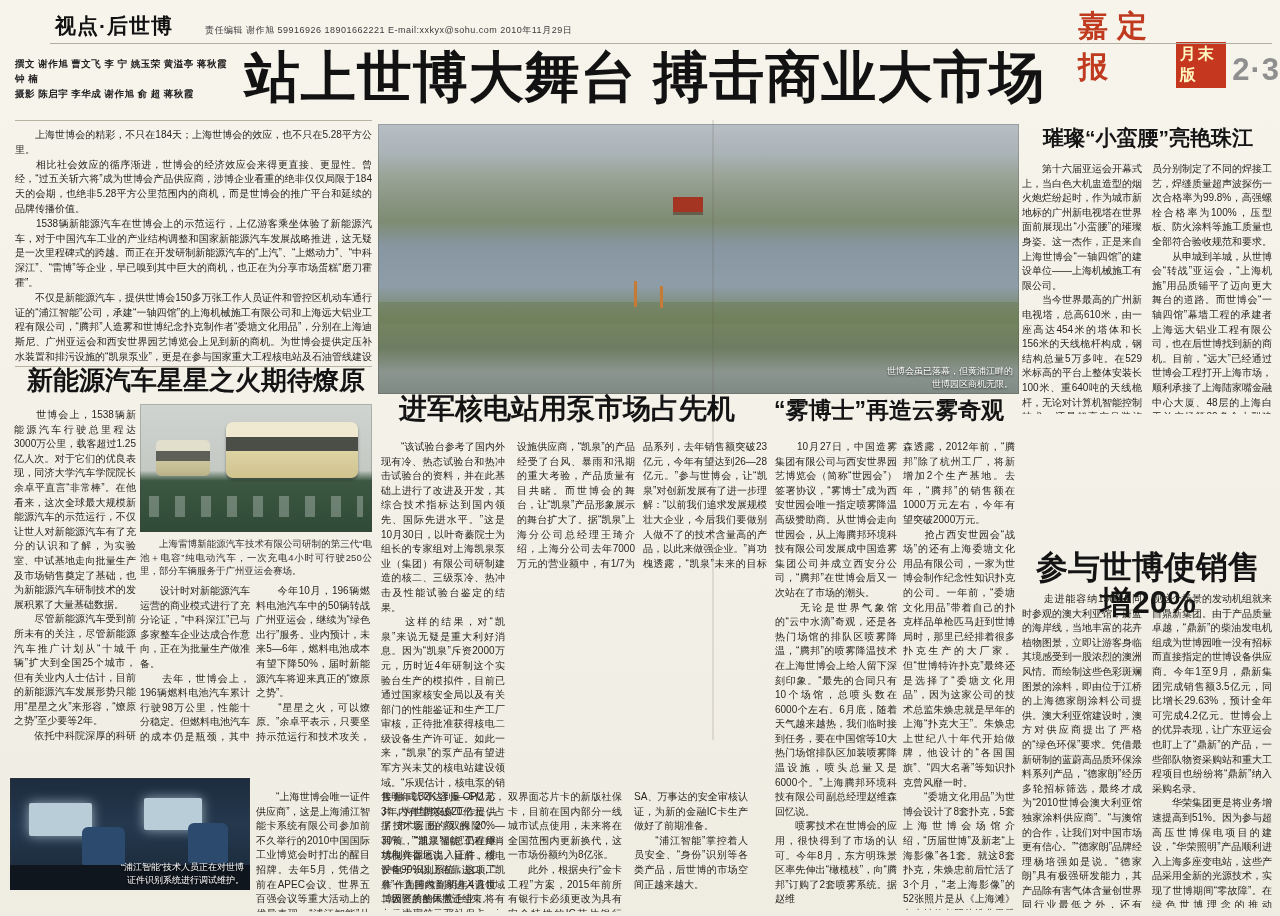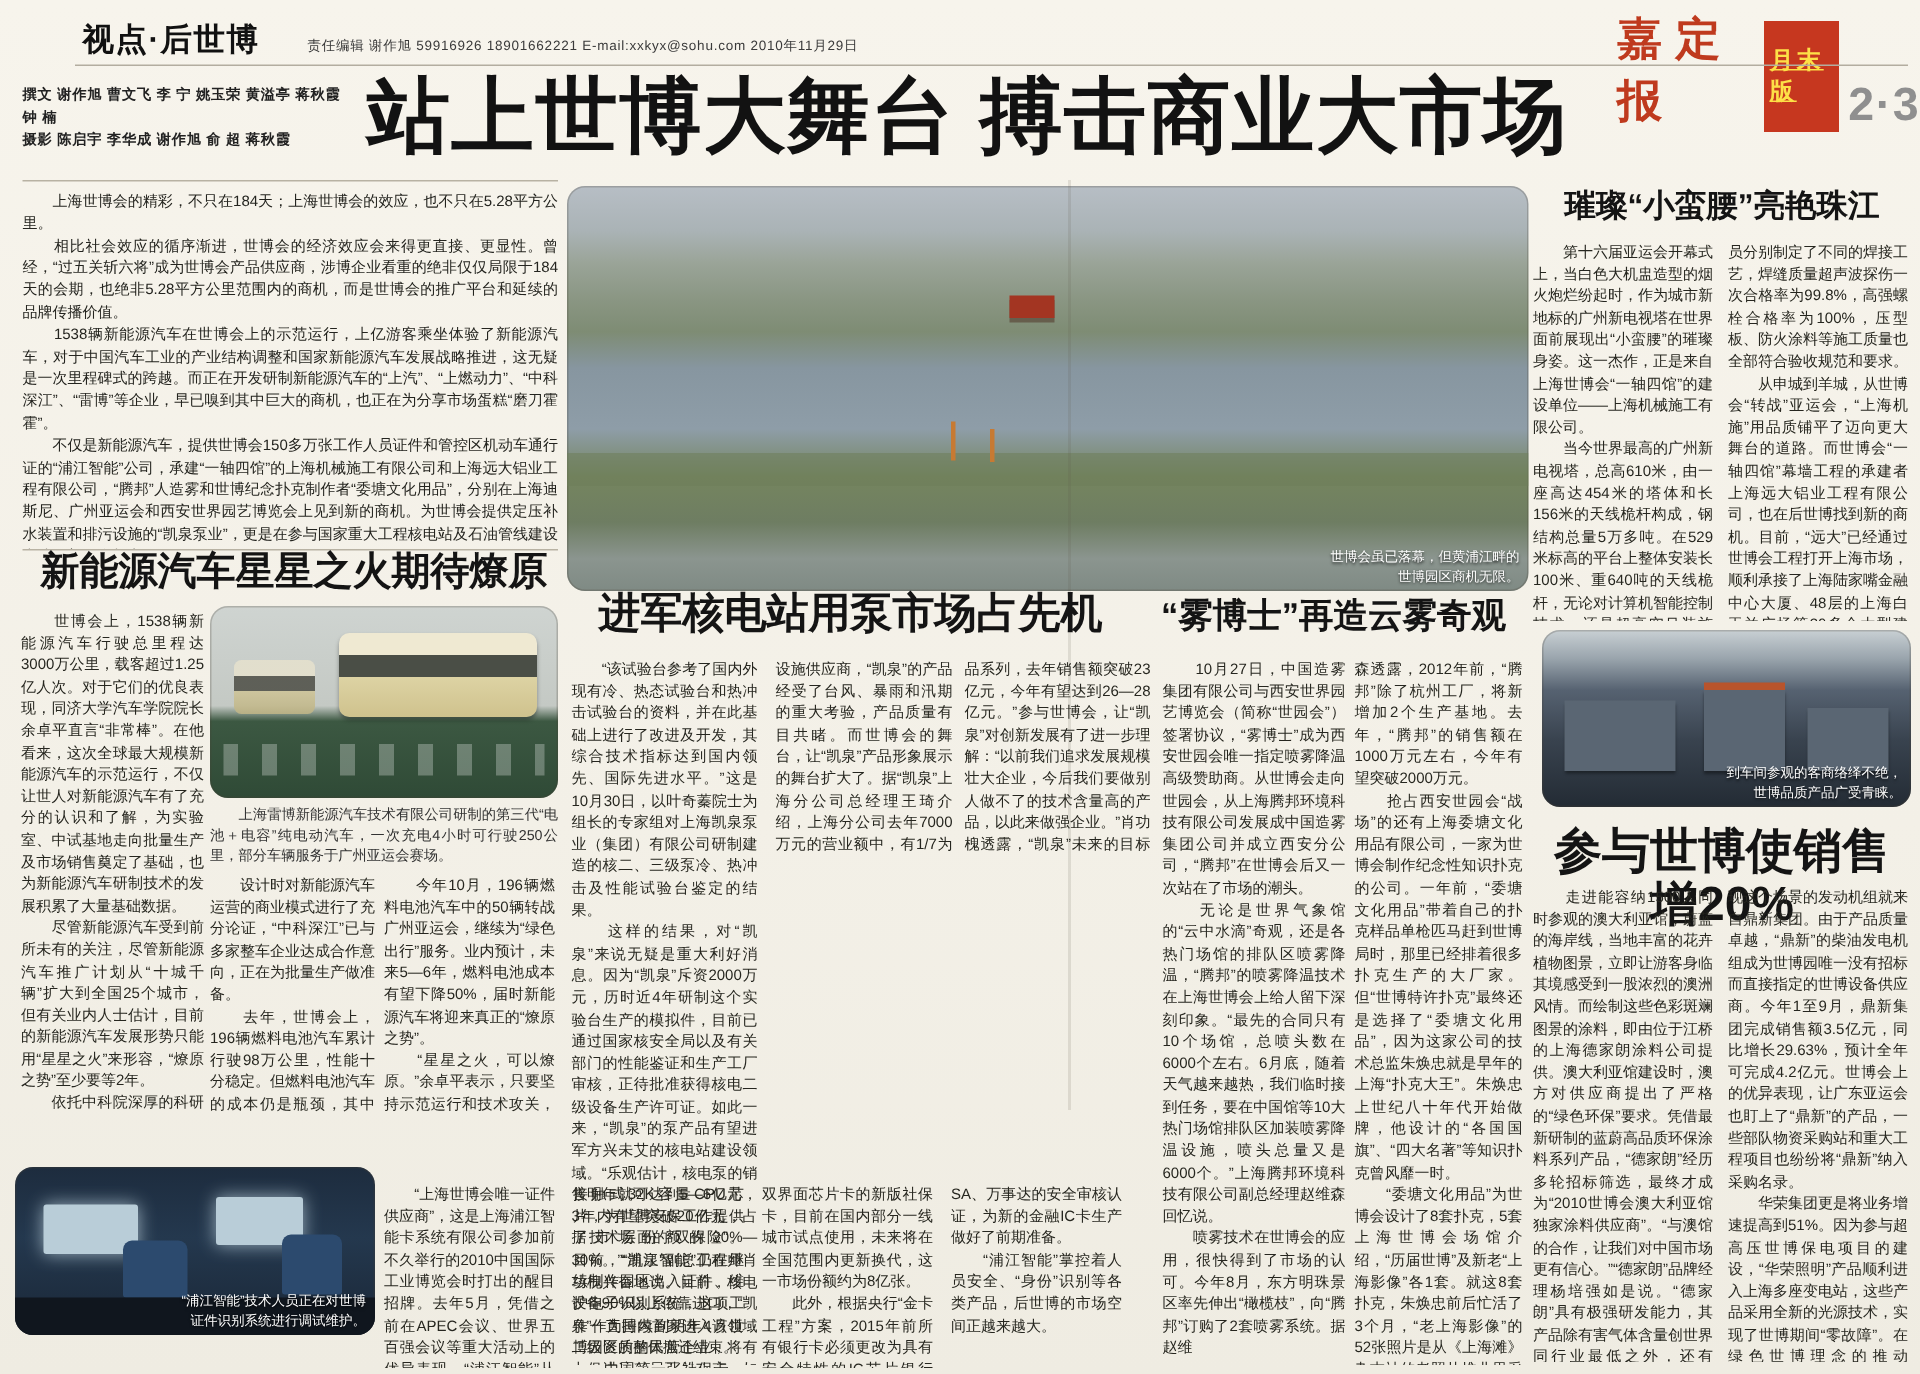--- a/index.html
+++ b/index.html
@@ -5,31 +5,31 @@
   html,body{margin:0;padding:0;background:#888;}
   .page{position:relative;width:1280px;height:916px;background:#f5f2ea;overflow:hidden;
         font-family:"Liberation Sans",sans-serif;color:#1c1c1c;margin:0 auto;
         background-image:linear-gradient(180deg,#f7f4ec 0%,#f3f0e7 60%,#efece2 100%);}
   .abs{position:absolute;}
   .rule{background:#b3ada0;height:1px;}
   .vfold{width:2px;background:rgba(90,85,70,.14);}
   .section-label{font-size:21px;font-weight:900;letter-spacing:1px;color:#111;}
   .editor-line{font-size:9px;color:#3a3a3a;letter-spacing:.5px;}
   .paper-name{font-family:"DejaVu Serif",serif;font-weight:900;font-size:30px;color:#bf3a1e;letter-spacing:9px;}
-  .edition-badge{background:#c6371f;color:#fde047;font-weight:900;font-size:16px;padding:16px 4px;letter-spacing:2px;text-decoration:underline;}
+  .edition-badge{background:#c6371f;color:#fef9c3;font-weight:900;font-size:16px;padding:2px 4px;letter-spacing:2px;}
   .page-num{color:#8f8f8f;font-size:31px;font-weight:900;letter-spacing:1px;}
   .byline{font-size:9.5px;font-weight:700;line-height:15px;color:#222;letter-spacing:.5px;}
   .main-headline{font-size:55px;font-weight:900;line-height:1.08;text-align:center;color:#121212;letter-spacing:1px;}
   .lead{font-size:10px;line-height:14.8px;text-align:justify;white-space:pre-line;overflow:hidden;
         border-top:1px solid #b8b2a3;border-bottom:1px solid #b8b2a3;padding-top:7px;color:#24241f;}
   .h-red{color:#9e3b22;}
   .art-h{font-weight:900;text-align:center;color:#141414;line-height:1.1;letter-spacing:0px;}
   .body-text{font-size:10px;line-height:14.6px;text-align:justify;white-space:pre-line;overflow:hidden;color:#26261f;}
   .caption{font-size:9.5px;line-height:13.5px;text-align:justify;white-space:pre-line;color:#333;overflow:hidden;}
-  .photo{overflow:hidden;box-shadow:0 0 0 1px rgba(70,65,50,.25) inset;border-radius:12px;}
+  .photo{overflow:hidden;box-shadow:0 0 0 1px rgba(70,65,50,.25) inset;}
   .ph-caption{position:absolute;right:6px;bottom:4px;color:#fff;font-size:9px;line-height:12.5px;
               text-align:right;text-shadow:0 1px 2px rgba(0,0,0,.8);max-width:65%;white-space:pre-line;}
   
   .aerial{background:linear-gradient(180deg,#b7bec5 0%,#aab3b6 11%,#9aa498 19%,#8a9683 28%,#7e8c74 36%,
           #8796a0 45%,#8e9da8 60%,#75855f 72%,#6e7d62 83%,#8b958f 92%,#7f8a84 100%);}
   .pavilion{background:#a33522;box-shadow:0 3px 0 rgba(60,20,10,.4);}
   .crane{background:#c77a33;}
   .bank{background:rgba(110,125,90,.55);}
   
   .busphoto{background:linear-gradient(180deg,#cfd4d1 0%,#c4c9c4 52%,#3c5842 60%,#2f4a36 100%);}
@@ -141,27 +141,19 @@
     <div class="ph-caption">“浦江智能”技术人员正在对世博
 证件识别系统进行调试维护。</div>
   </div>
 
   <div class="abs art-h" style="left:1022px;top:126px;width:252px;font-size:21px;">璀璨“小蛮腰”亮艳珠江</div>
   <div class="abs body-text" style="left:1022px;top:162px;width:120px;height:252px;">　　第十六届亚运会开幕式上，当白色大机盅造型的烟火炮烂纷起时，作为城市新地标的广州新电视塔在世界面前展现出“小蛮腰”的璀璨身姿。这一杰作，正是来自上海世博会“一轴四馆”的建设单位——上海机械施工有限公司。
 　　当今世界最高的广州新电视塔，总高610米，由一座高达454米的塔体和长156米的天线桅杆构成，钢结构总量5万多吨。在529米标高的平台上整体安装长100米、重640吨的天线桅杆，无论对计算机智能控制技术，还是超高空吊装施工，都是新课题。历经世博会的锤炼，相关技术人</div>
   <div class="abs body-text" style="left:1152px;top:162px;width:120px;height:252px;">员分别制定了不同的焊接工艺，焊缝质量超声波探伤一次合格率为99.8%，高强螺栓合格率为100%，压型板、防火涂料等施工质量也全部符合验收规范和要求。
 　　从申城到羊城，从世博会“转战”亚运会，“上海机施”用品质铺平了迈向更大舞台的道路。而世博会“一轴四馆”幕墙工程的承建者上海远大铝业工程有限公司，也在后世博找到新的商机。目前，“远大”已经通过世博会工程打开上海市场，顺利承接了上海陆家嘴金融中心大厦、48层的上海白玉兰广场等30多个大型建筑项目。</div>
 
-  <div class="abs photo factoryphoto" style="left:1028px;top:420px;width:246px;height:118px;">
-    <div class="abs machine" style="left:6%;top:40%;width:30%;height:40%;"></div>
-    <div class="abs machine" style="left:44%;top:34%;width:22%;height:46%;"></div>
-    <div class="abs machine" style="left:72%;top:44%;width:22%;height:36%;"></div>
-    <div class="abs m-accent" style="left:44%;top:30%;width:22%;height:4%;"></div>
-    <div class="ph-caption">到车间参观的客商络绎不绝，
-世博品质产品广受青睐。</div>
-  </div>
 
   <div class="abs art-h" style="left:1022px;top:550px;width:252px;font-size:32px;">参与世博使销售增20%</div>
   <div class="abs body-text" style="left:1022px;top:592px;width:120px;height:316px;">　　走进能容纳1500人同时参观的澳大利亚馆，蔚蓝的海岸线，当地丰富的花卉植物图景，立即让游客身临其境感受到一股浓烈的澳洲风情。而绘制这些色彩斑斓图景的涂料，即由位于江桥的上海德家朗涂料公司提供。澳大利亚馆建设时，澳方对供应商提出了严格的“绿色环保”要求。凭借最新研制的蓝蔚高品质环保涂料系列产品，“德家朗”经历多轮招标筛选，最终才成为“2010世博会澳大利亚馆独家涂料供应商”。“与澳馆的合作，让我们对中国市场更有信心。”“德家朗”品牌经理杨培强如是说。“德家朗”具有极强研发能力，其产品除有害气体含量创世界同行业最低之外，还有4000多种色调，是一般涂料企业同行的3倍。世博会后，原先只限于华东地区销售的涂料走向全国，销售额提升了20%。而澳馆内每天循环播放的主题影片，能逼真呈</div>
   <div class="abs body-text" style="left:1152px;top:592px;width:120px;height:316px;">现这个场景的发动机组就来自鼎新集团。由于产品质量卓越，“鼎新”的柴油发电机组成为世博园唯一没有招标而直接指定的世博设备供应商。今年1至9月，鼎新集团完成销售额3.5亿元，同比增长29.63%，预计全年可完成4.2亿元。世博会上的优异表现，让广东亚运会也盯上了“鼎新”的产品，一些部队物资采购站和重大工程项目也纷纷将“鼎新”纳入采购名录。
 　　华荣集团更是将业务增速提高到51%。因为参与超高压世博保电项目的建设，“华荣照明”产品顺利进入上海多座变电站，这些产品采用全新的光源技术，实现了世博期间“零故障”。在绿色世博理念的推动下，“华荣照明”先后开发了多条采用新材料、新工艺的生产线，产品不仅高效稳定，还更加节能环保。</div>
 
 </div>
 
 </body></html>

